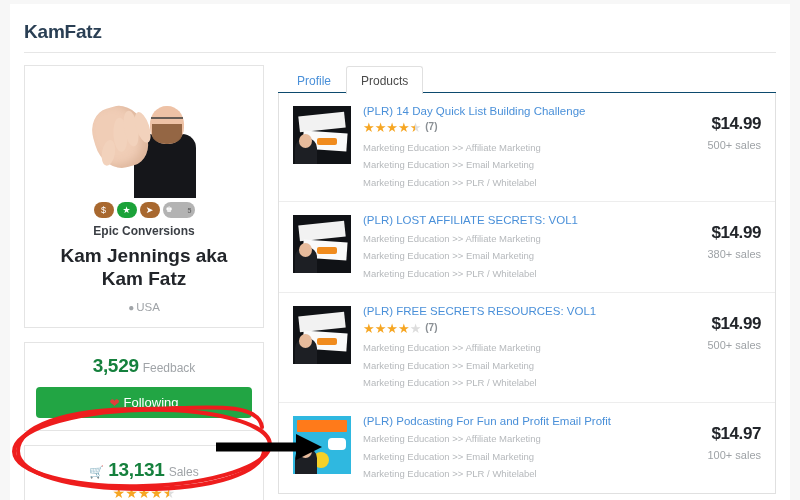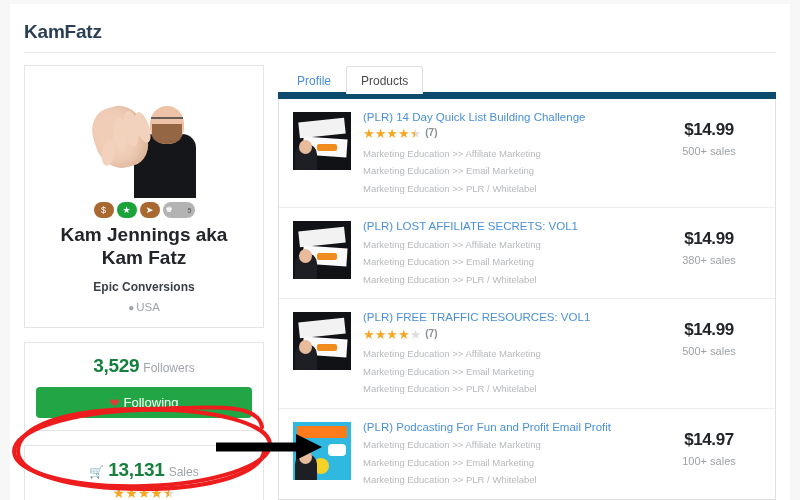--- a/index.html
+++ b/index.html
@@ -241,21 +241,21 @@
 
   
   #right-col {
     flex: 1 1 auto;
     margin-left: 14px;
     min-width: 0;
   }
   #tabs {
     display: flex;
     align-items: flex-end;
-    border-bottom: 7px solid #0c4a6e;
+    border-bottom: 1px solid #0c4a6e;
     padding-left: 4px;
   }
   .tab {
     font-size: 12px;
     padding: 7px 14px 6px 14px;
     cursor: pointer;
     border: 1px solid transparent;
     border-bottom: none;
     margin-bottom: -1px;
     position: relative;
@@ -371,21 +371,21 @@
     line-height: 1.25;
   }
   .prod-cat {
     font-size: 9.5px;
     color: #b6b9bc;
     line-height: 1.85;
   }
 
   .prod-side {
     flex: 0 0 104px;
-    text-align: center;
+    text-align: right;
     padding-top: 10px;
   }
   .prod-price {
     font-size: 17px;
     font-weight: bold;
     color: #22252a;
     letter-spacing: -0.4px;
   }
   .prod-sales {
     font-size: 11px;
@@ -443,30 +443,30 @@
         <div id="badges">
           <span class="badge badge-bronze">$</span>
           <span class="badge badge-green">★</span>
           <span class="badge badge-bronze">➤</span>
           <span class="badge badge-pill">
             <span>♚</span>
               <span class="pill-num">5</span>
           </span>
         </div>
 
+        <div id="profile-company">Epic Conversions</div>
         <div id="profile-name">Kam Jennings aka Kam Fatz</div>
-        <div id="profile-company">Epic Conversions</div>
         <div id="profile-location">
           <span class="pin-icon">●</span><span>USA</span>
         </div>
       </div>
 
       <div id="followers-card" class="card">
         <div id="followers-line">
-          <span class="stat-num">3,529</span><span class="stat-label">Followers</span>
+          <span class="stat-num">3,529</span><span class="stat-label">Feedback</span>
         </div>
         <div id="following-button">
           <span class="heart-icon">❤</span><span>Following</span>
         </div>
       </div>
 
       <div id="sales-card" class="card">
         <div id="sales-line">
           <span class="cart-icon">🛒</span><span class="stat-num">13,131</span><span class="stat-label">Sales</span>
         </div>
@@ -526,21 +526,21 @@
           </div>
           <div class="product-row">
             <div class="thumb thumb-dark">
               <div class="thumb-band"></div>
               <div class="thumb-band2"></div>
               <div class="thumb-orange"></div>
               <div class="thumb-person"></div>
               <div class="thumb-face"></div>
             </div>
             <div class="prod-main">
-              <a class="prod-title">(PLR) FREE TRAFFIC RESOURCES: VOL1</a>
+              <a class="prod-title">(PLR) FREE SECRETS RESOURCES: VOL1</a>
               <div class="prod-rating"><span class="star-full">★</span><span class="star-full">★</span><span class="star-full">★</span><span class="star-full">★</span><span class="star-empty">★</span><span class="rating-count">(7)</span></div>
               <div class="prod-cat">Marketing Education &gt;&gt; Affiliate Marketing</div>
               <div class="prod-cat">Marketing Education &gt;&gt; Email Marketing</div>
               <div class="prod-cat">Marketing Education &gt;&gt; PLR / Whitelabel</div>
             </div>
             <div class="prod-side">
               <div class="prod-price">$14.99</div>
               <div class="prod-sales">500+ sales</div>
             </div>
           </div>

